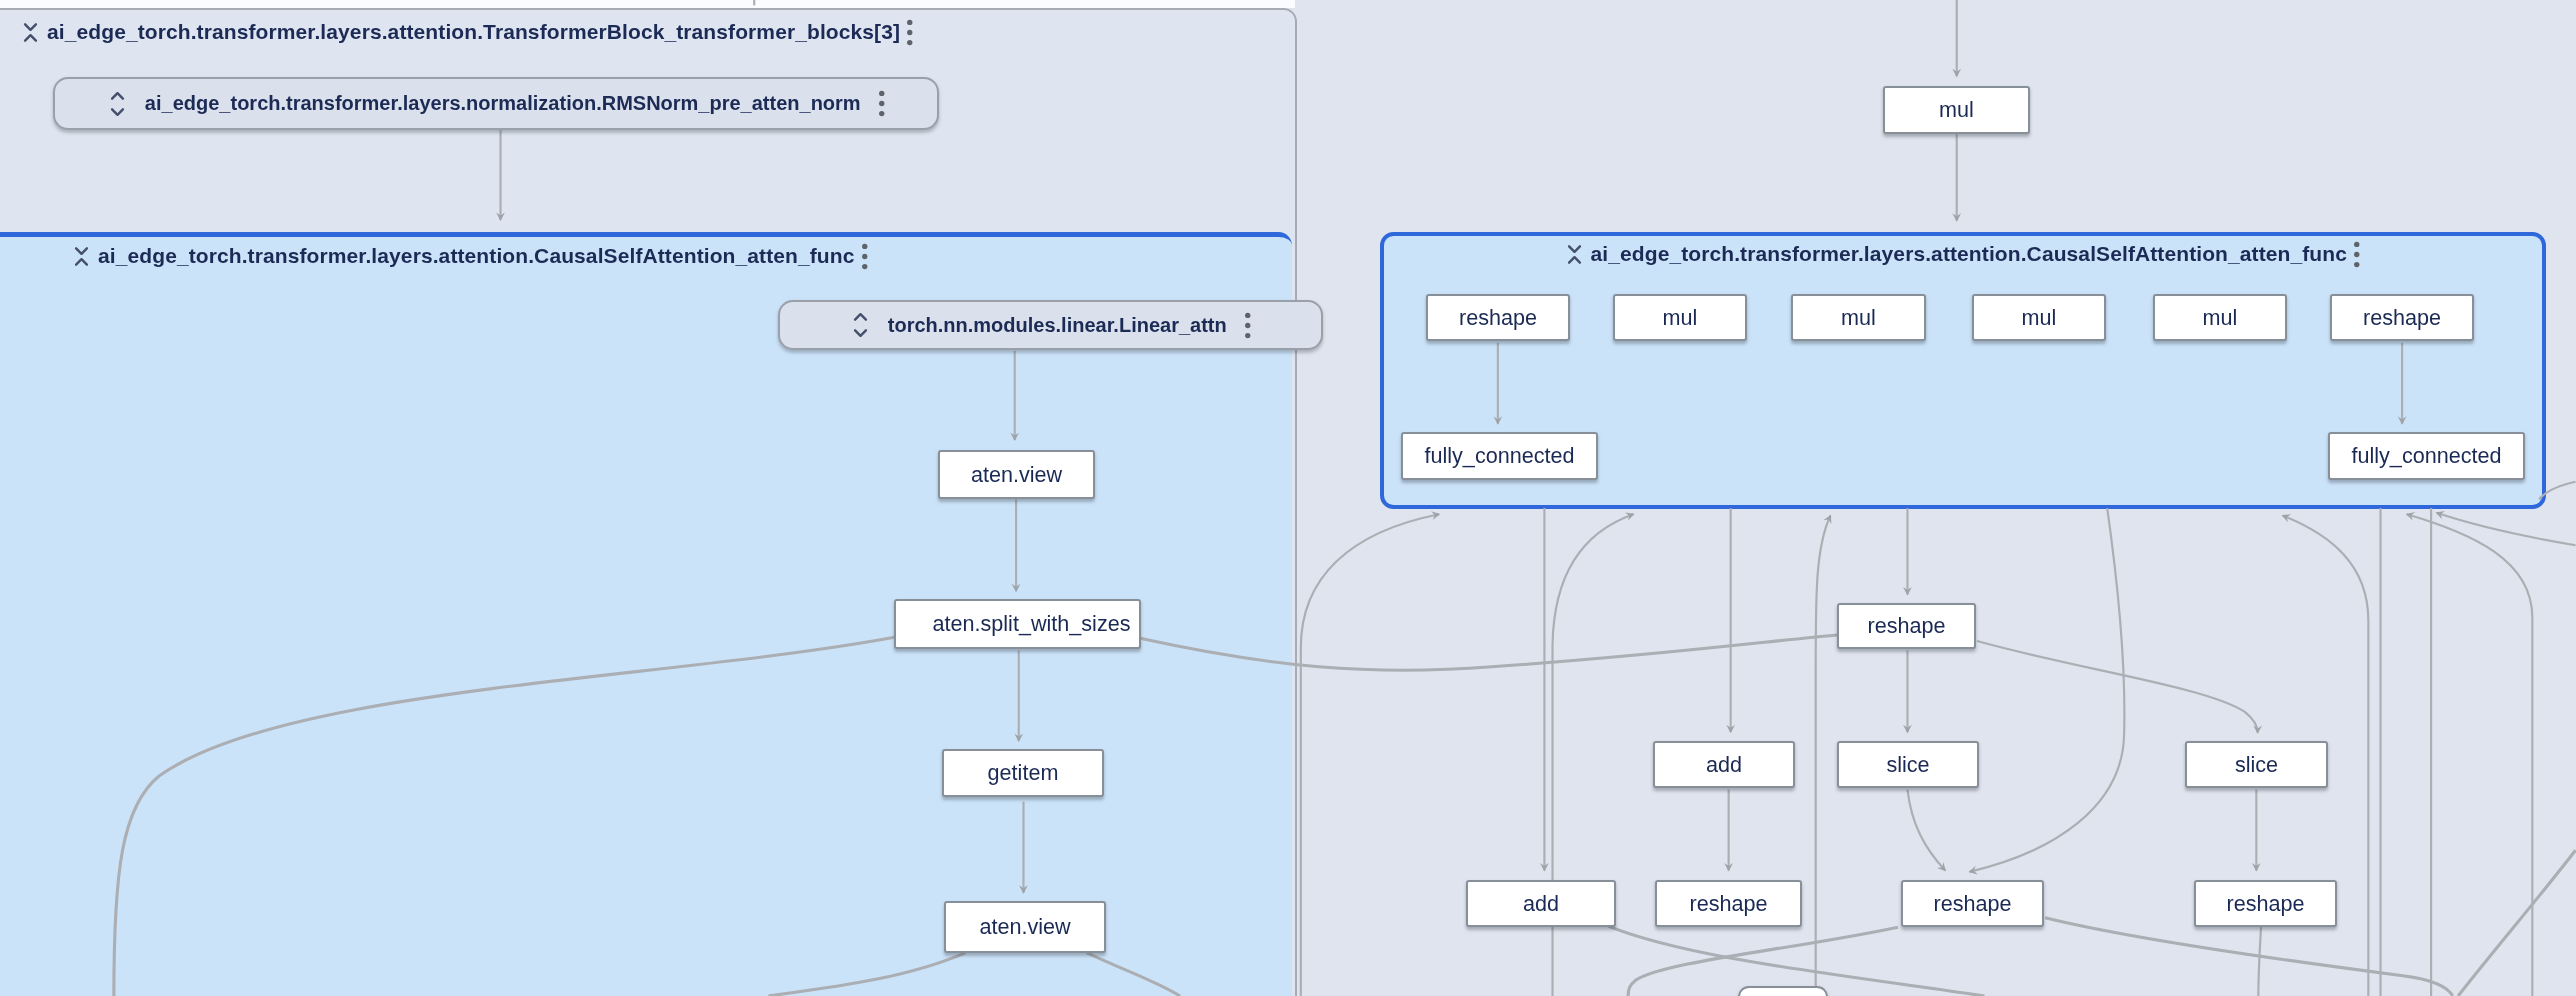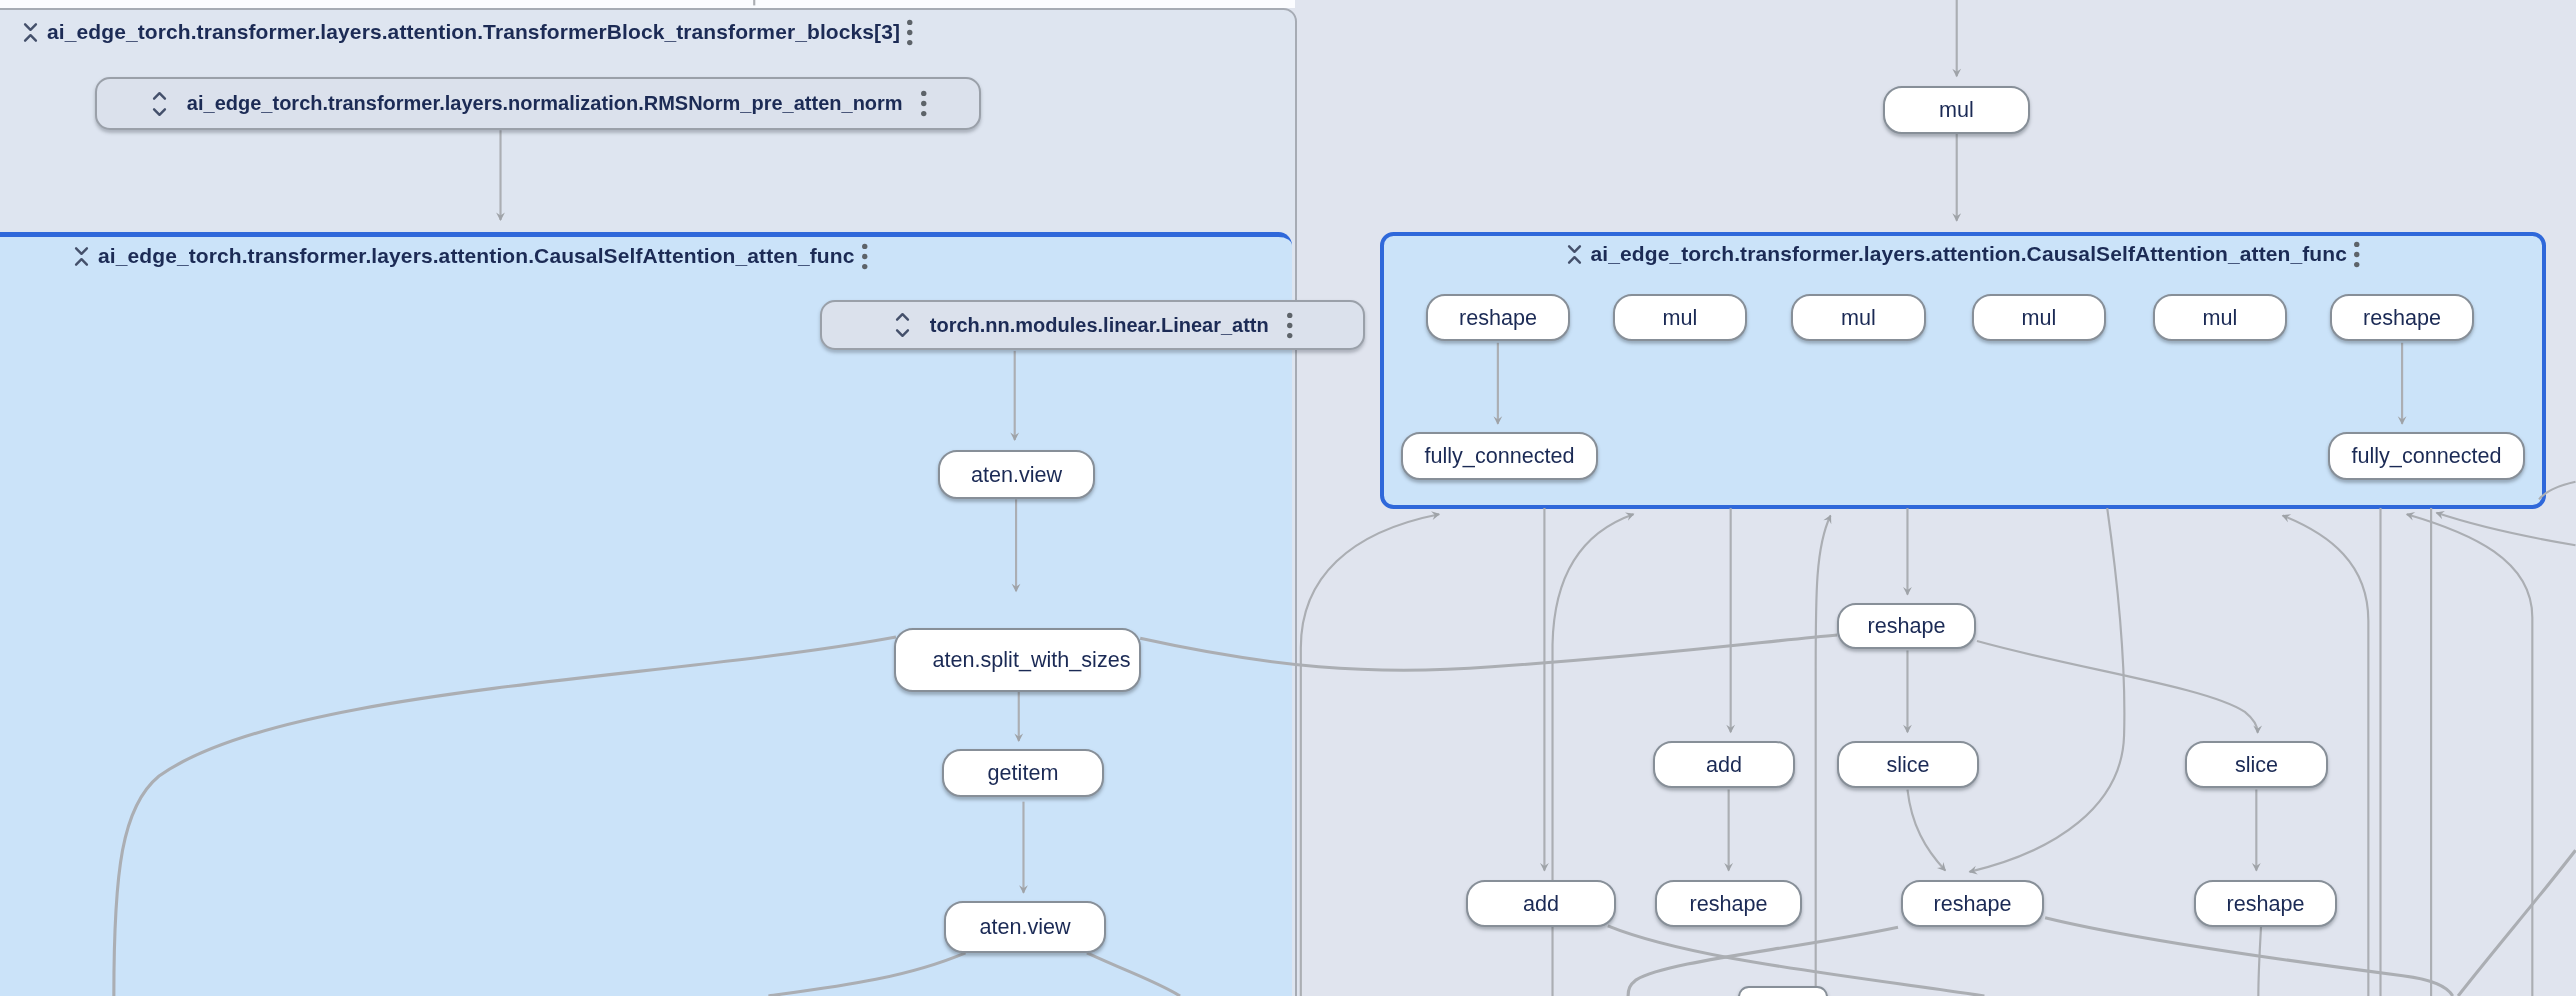--- a/index.html
+++ b/index.html
@@ -24,33 +24,33 @@
     position:absolute;display:flex;align-items:center;gap:5px;
     height:32px;white-space:nowrap;
   }
   .phead .ptitle{
     font-size:21px;font-weight:700;color:#1c2b55;letter-spacing:0.1px;
   }
   .icon-btn{display:inline-flex;align-items:center;justify-content:center;cursor:pointer;}
   
   .node{
     position:absolute;box-sizing:border-box;background:#ffffff;
-    border:2px solid #878f98;border-radius:19px;
+    border:2px solid #878f98;border-radius:3px;
     display:flex;align-items:center;justify-content:center;
     box-shadow:0 2.7px 3.4px rgba(55,62,72,0.35);
     font-size:21.6px;color:#1b2a55;font-weight:500;
     cursor:pointer;white-space:nowrap;
   }
   .gnode{
     position:absolute;box-sizing:border-box;background:#dbe1ec;
     border:2px solid #9aa0a9;border-radius:15px;
     display:flex;align-items:center;justify-content:center;gap:16px;
     box-shadow:0 2.7px 3.4px rgba(55,62,72,0.30);
     font-size:20px;color:#1c2b55;font-weight:600;
-    cursor:pointer;white-space:nowrap;margin-left:42px;
+    cursor:pointer;white-space:nowrap;
   }
   svg.edges{position:absolute;left:0;top:0;pointer-events:none;}
   .e{stroke:#abaeb3;stroke-width:3.2;fill:none;}
   .e.thick{stroke-width:4.6;}
 </style>
 </head>
 <body>
 
 <div class="abs white-strip" style="left:0;top:0;width:1295px;height:8px;"></div>
 
@@ -213,21 +213,21 @@
           <circle cx="7" cy="23" r="4"></circle>
           <circle cx="7" cy="38" r="4"></circle>
         </g>
       </svg>
   </span>
 </div>
 
 <div class="node" style="left:938px;top:450px;width:157px;height:49px;">
     <span>aten.view</span>
   </div>
-<div class="node" style="left:894px;top:628px;width:247px;height:64px;padding-left:28px;">
+<div class="node" style="left:894px;top:599px;width:247px;height:50px;padding-left:28px;">
     <span>aten.split_with_sizes</span>
   </div>
 <div class="node" style="left:942px;top:749px;width:162px;height:48px;">
     <span>getitem</span>
   </div>
 <div class="node" style="left:944px;top:901px;width:162px;height:52px;">
     <span>aten.view</span>
   </div>
 
 <div class="node" style="left:1883px;top:86px;width:147px;height:48px;">

